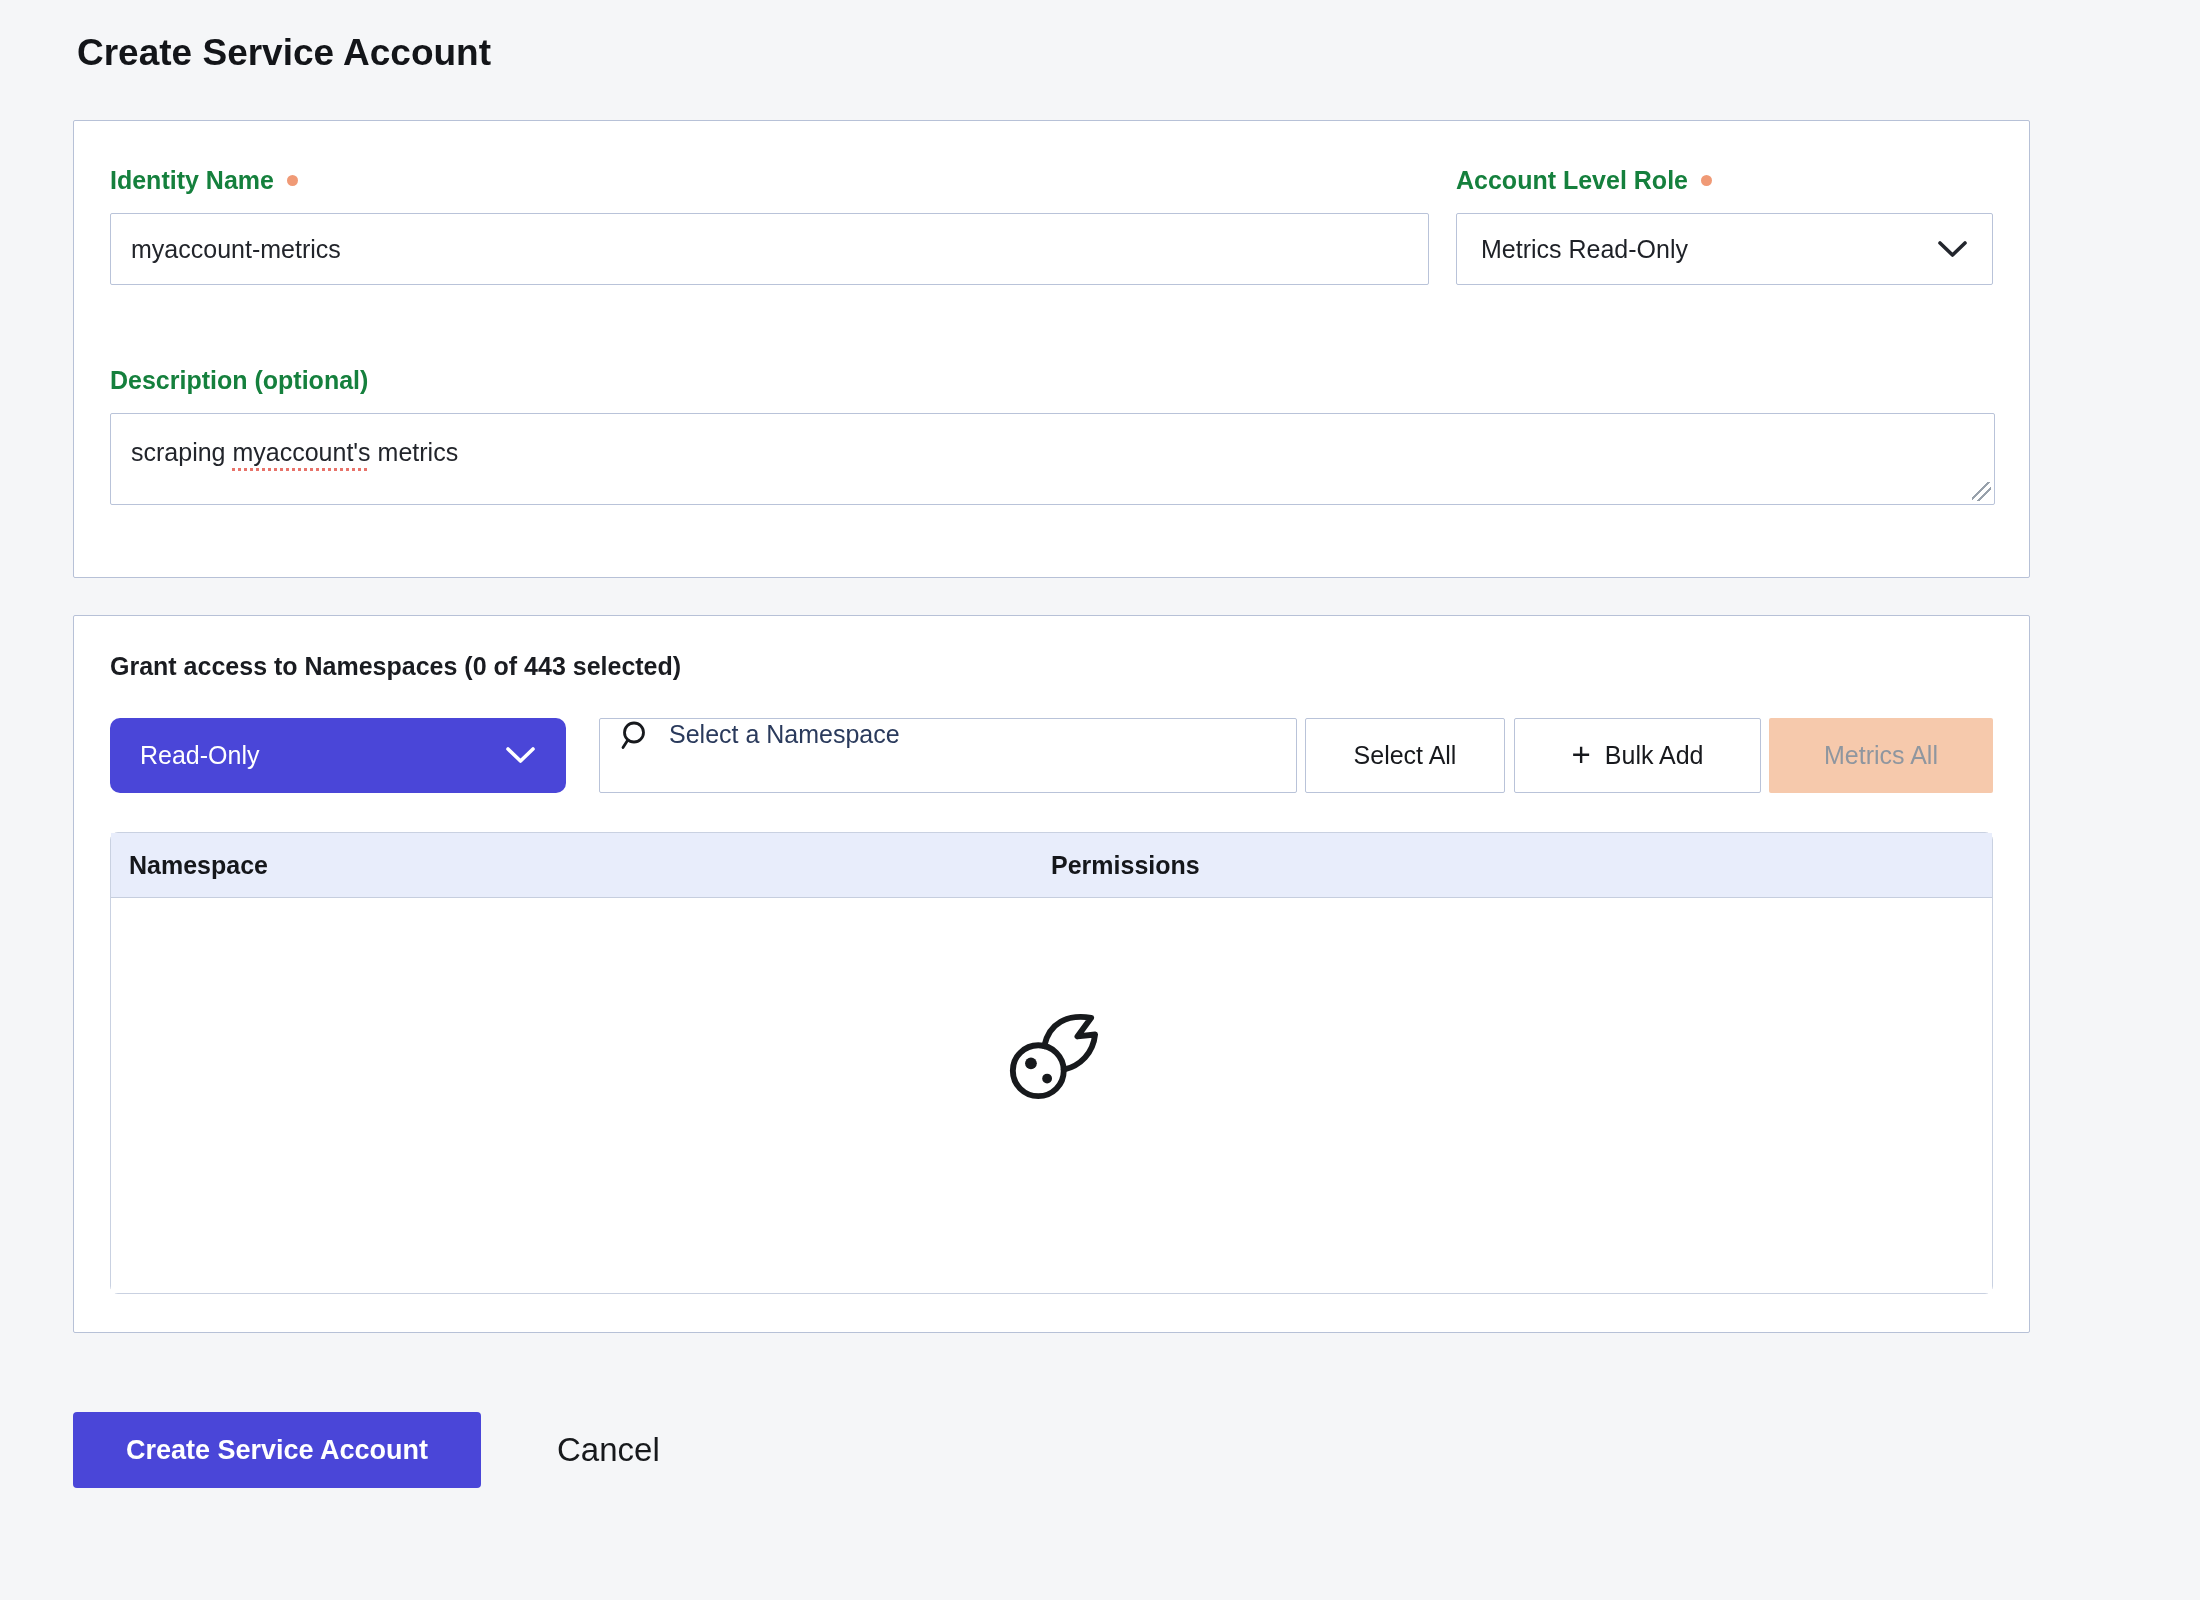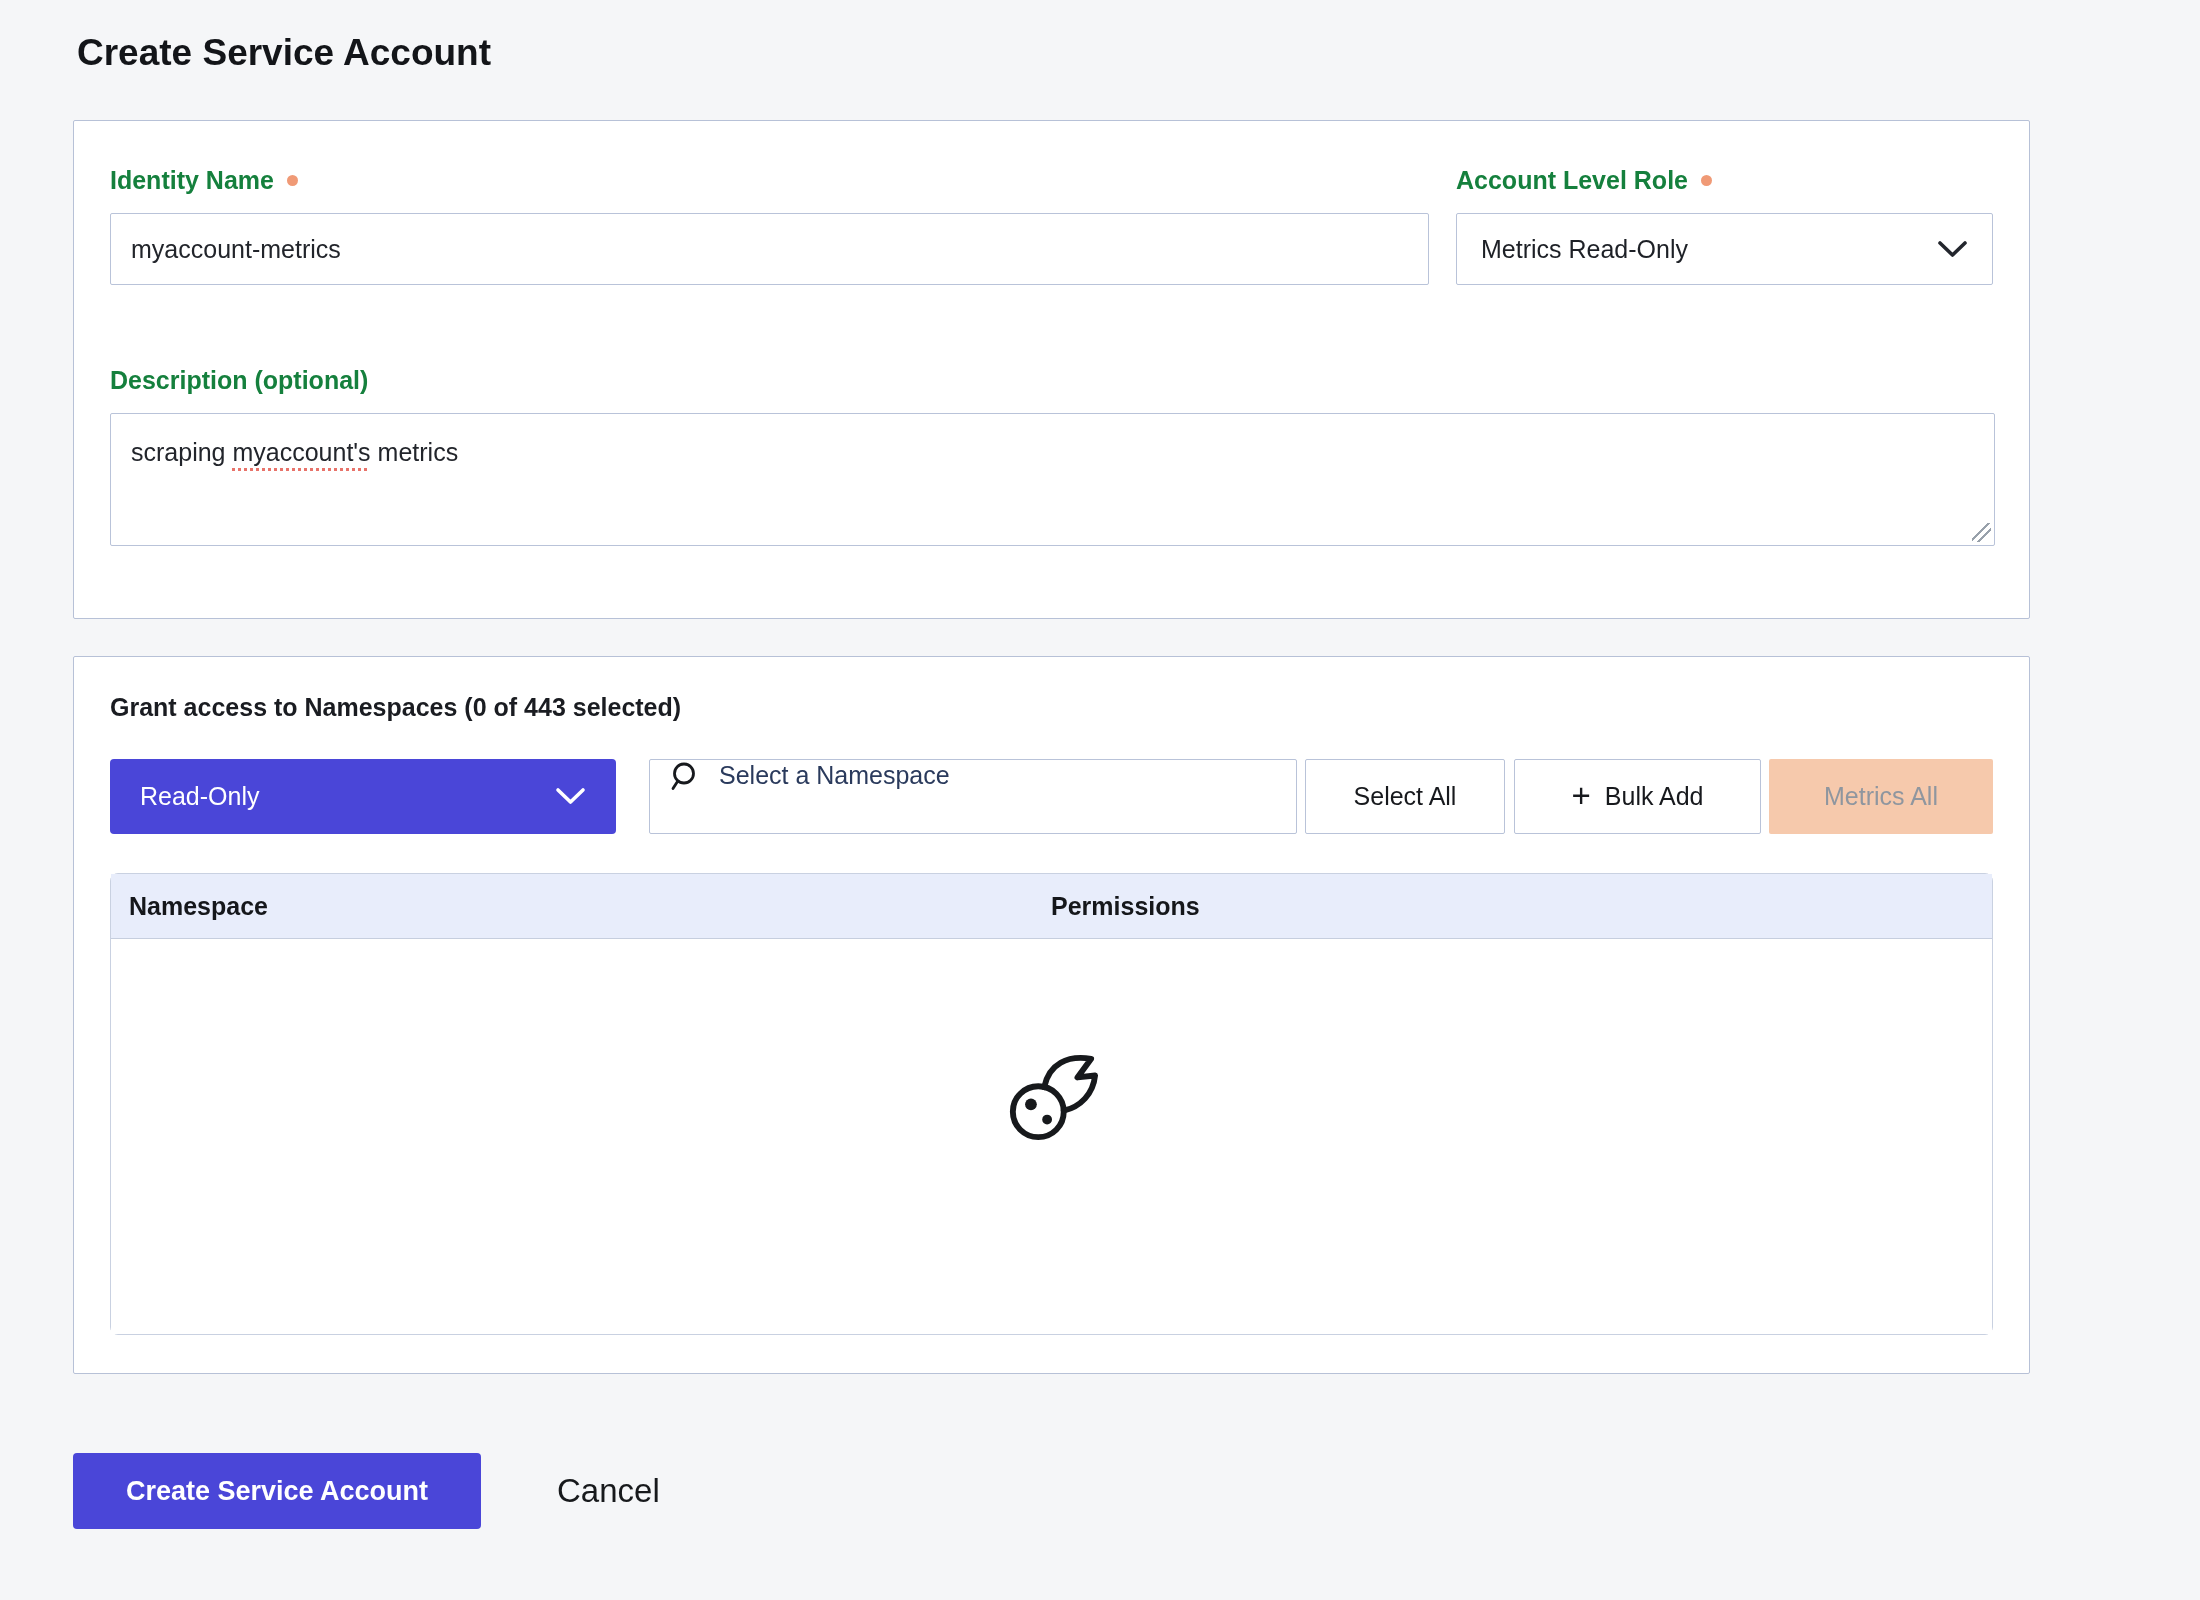--- a/index.html
+++ b/index.html
@@ -45,21 +45,21 @@
     border:1.5px solid #b9c3d9; border-radius:2px;
     background:#fff; cursor:pointer;
     display:flex; align-items:center; justify-content:space-between;
     padding:0 24px; font-size:25px; color:#1d2026;
   }
   .chev { flex:0 0 auto; }
 
   .row-desc { margin-top:80px; }
   .textarea-wrap { position:relative; width:1885px; }
   .textarea {
-    width:100%; height:133px;
+    width:100%; height:92px;
     border:1.5px solid #b9c3d9; border-radius:2px;
     background:#fff; color:#22252b;
     font-size:25px; padding:24px 20px;
     white-space:pre-wrap; cursor:text;
   }
   .misspelled {
     text-decoration-line:underline;
     text-decoration-style:dotted;
     text-decoration-color:#e8736a;
     text-decoration-thickness:3px;
@@ -68,23 +68,23 @@
   .resize-handle {
     position:absolute; right:4px; bottom:4px; width:19px; height:19px;
     background:linear-gradient(135deg, transparent 40%, #98a1ab 40% 48%, transparent 48% 62%, #98a1ab 62% 70%, transparent 70%);
     cursor:nwse-resize;
   }
 
   .section-title { font-size:25px; font-weight:600; color:#1a1c21; height:30px; margin-bottom:36px; }
 
   .toolbar { display:flex; align-items:stretch; height:75px; }
   .perm-dropdown {
-    width:506px; flex:0 0 auto;
+    width:456px; flex:0 0 auto;
     background:#4a46d8; color:#ffffff;
-    border:none; border-radius:4px; cursor:pointer;
+    border:none; border-radius:10px; cursor:pointer;
     display:flex; align-items:center; justify-content:space-between;
     padding:6px 30px; font-size:25px; font-family:inherit;
   }
   .search-box {
     flex:1 1 auto; margin-left:33px; margin-right:8px;
     border:1.5px solid #b9c3d9; border-radius:2px; background:#fff;
     display:flex; align-items:flex-start; gap:16px; padding:0 19px;
   }
   .search-box input {
     border:none; outline:none; flex:1; font-size:25px;

